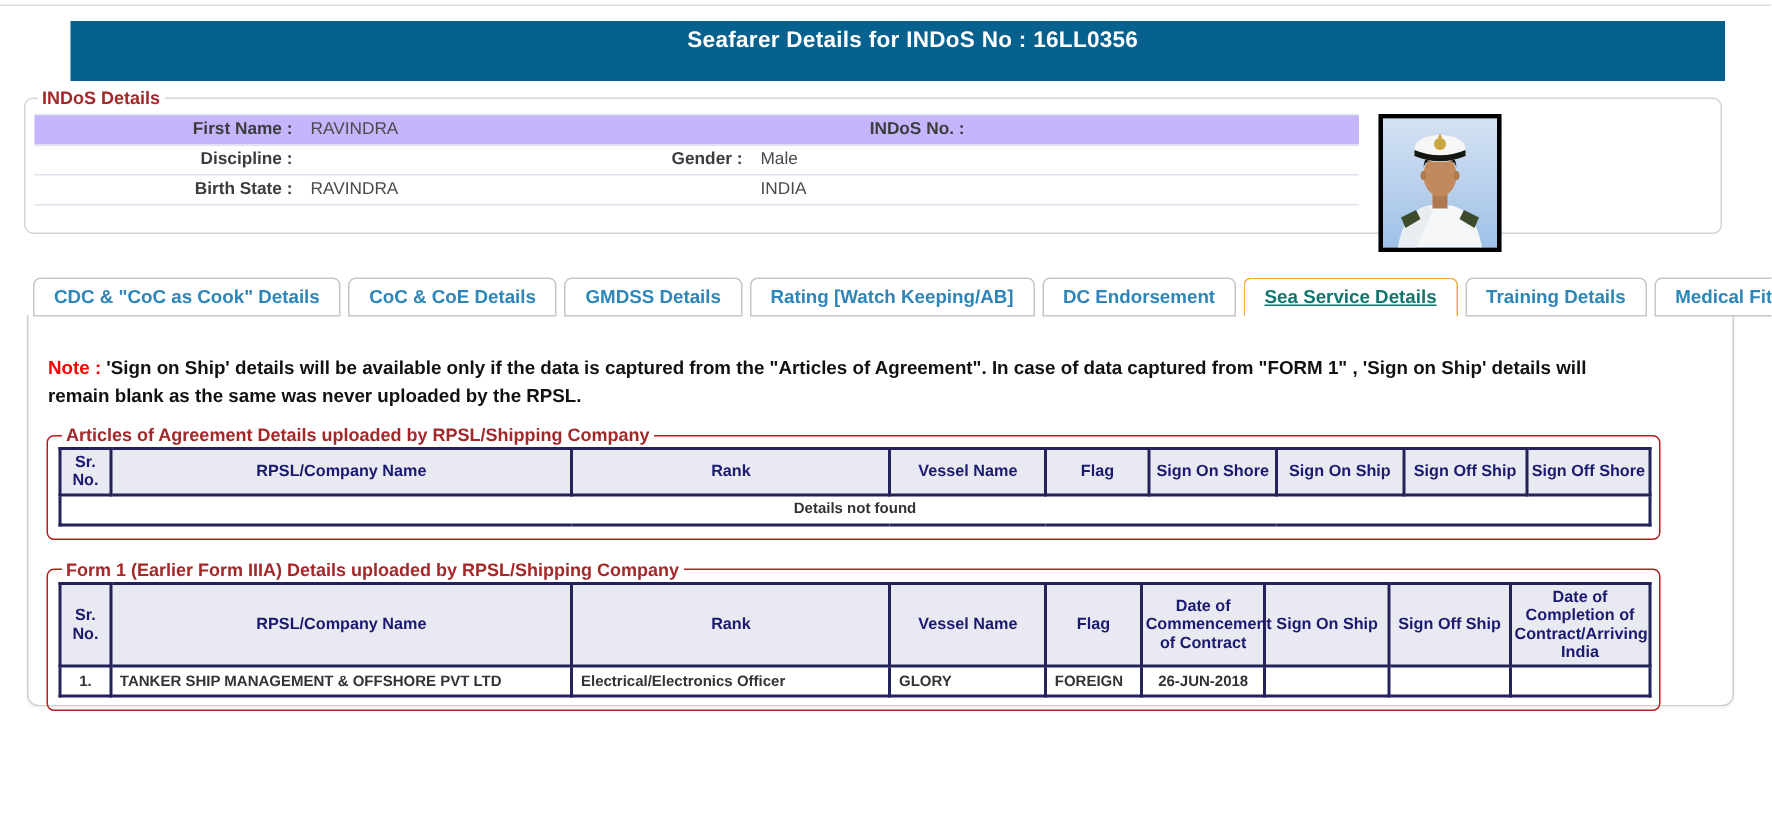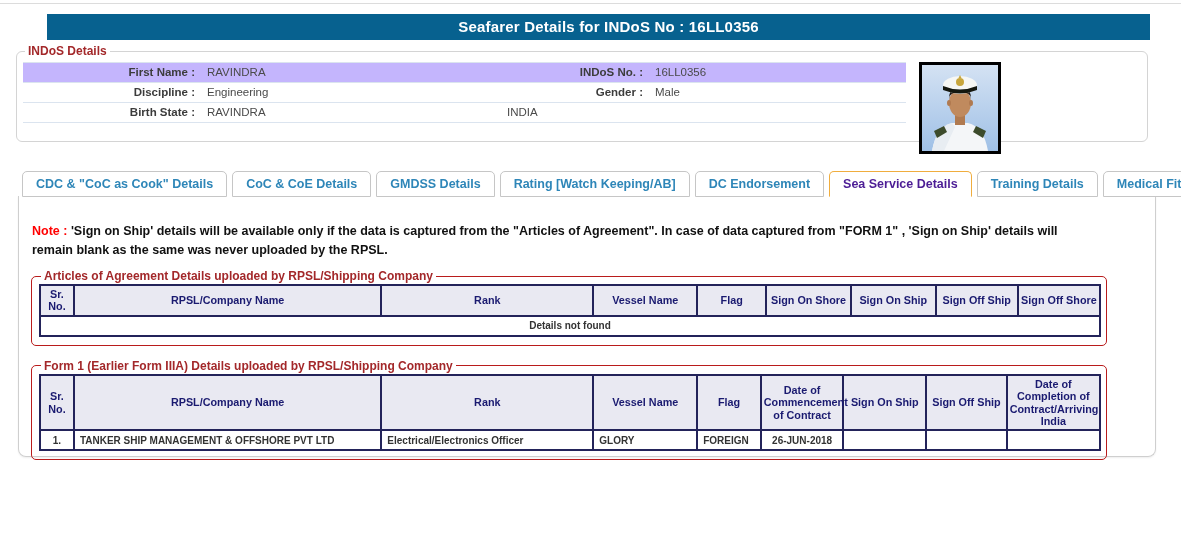--- a/index.html
+++ b/index.html
@@ -6,21 +6,21 @@
   html,body { background:#fff; }
   body {
     width:1181px; height:550px; overflow:hidden;
     font-family:"Liberation Sans", sans-serif;
     position:relative;
   }
   .topline { margin-top:3px; border-top:1px solid #dcdcdc; height:0; }
 
   
   .titlebar {
-    margin:10px 31px 0 47px; height:26px; line-height:26px;
+    margin:10px 31px 0 47px; height:40px; line-height:26px;
     background:#07618f; color:#ffffff; font-weight:bold; font-size:15px;
     text-align:center; letter-spacing:0.2px;padding-left:20px;
   }
 
   
   fieldset.indos {
     margin:4px 33px 0 16px; border:1px solid #d4d4d4; border-radius:6px;
     height:96px; position:relative; padding:0;
   }
   fieldset.indos legend, fieldset.dataset legend {
@@ -44,21 +44,21 @@
   .photo svg { display:block; }
 
   
   .tabs { margin:29px 0 0 22px; display:flex; gap:5px; height:26px; position:relative; z-index:2; }
   .tab {
     border:1px solid #c6c6c6; border-radius:5px 5px 0 0;
     padding:0 13px; line-height:24px; height:24px;
     font-weight:bold; font-size:12.5px; color:#2e86b8; background:#fff;
     white-space:nowrap; cursor:pointer;
   }
-  .tab.active { color:#4c1d95; border-color:#f0ad3e; border-bottom-color:#ffffff; }
+  .tab.active { color:#0f766e; border-color:#f0ad3e; border-bottom-color:#ffffff;text-decoration:underline; }
 
   
   .panel {
     margin:0 25px 0 18px; height:261px; box-sizing:border-box;
     border:1px solid #cfcfcf; border-top:none; border-radius:0 0 8px 8px;
     padding:26px 12px 0 12px; box-shadow:0 1px 2px rgba(0,0,0,0.07);
     position:relative; z-index:1; margin-top:-1px;
   }
   .note { margin:0 55px 0 1px; font-size:12.5px; font-weight:bold; color:#111; line-height:1.48; }
   .note-prefix { color:#ff0000; }
@@ -91,25 +91,23 @@
 
 <div class="titlebar">Seafarer Details for INDoS No : 16LL0356</div>
 
 <fieldset class="indos">
   <legend>INDoS Details</legend>
   <div class="indos-rows">
     <div class="indos-row stripe">
       <div class="cell-label">First Name :</div>
       <div class="cell-value">RAVINDRA</div>
       <div class="cell-label">INDoS No. :</div>
-      <div class="cell-value">16LL0356</div>
     </div>
     <div class="indos-row">
       <div class="cell-label">Discipline :</div>
-      <div class="cell-value">Engineering</div>
       <div class="cell-label">Gender :</div>
       <div class="cell-value">Male</div>
     </div>
     <div class="indos-row">
       <div class="cell-label">Birth State :</div>
       <div class="cell-value">RAVINDRA</div>
       <div class="cell-value">INDIA</div>
     </div>
   </div>
 

